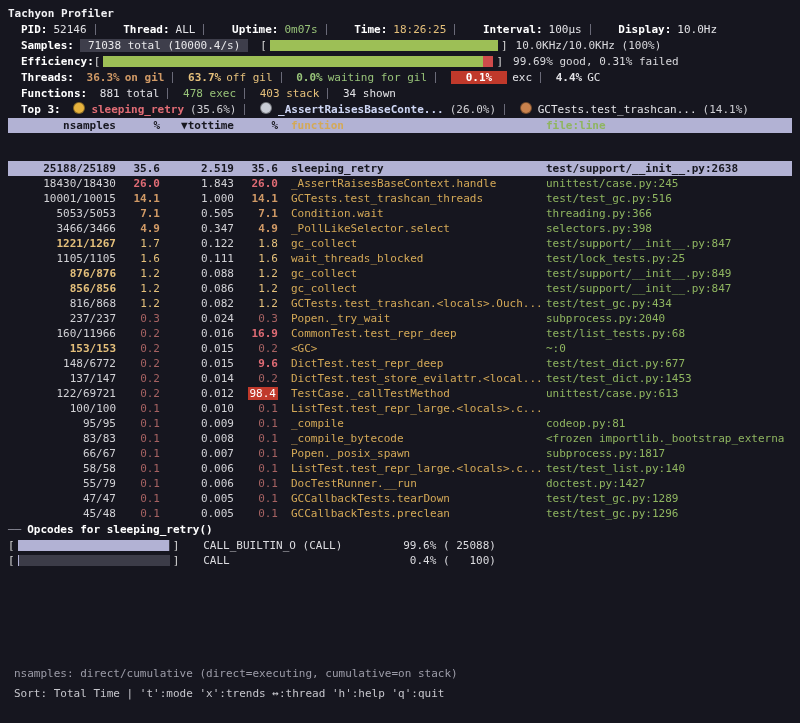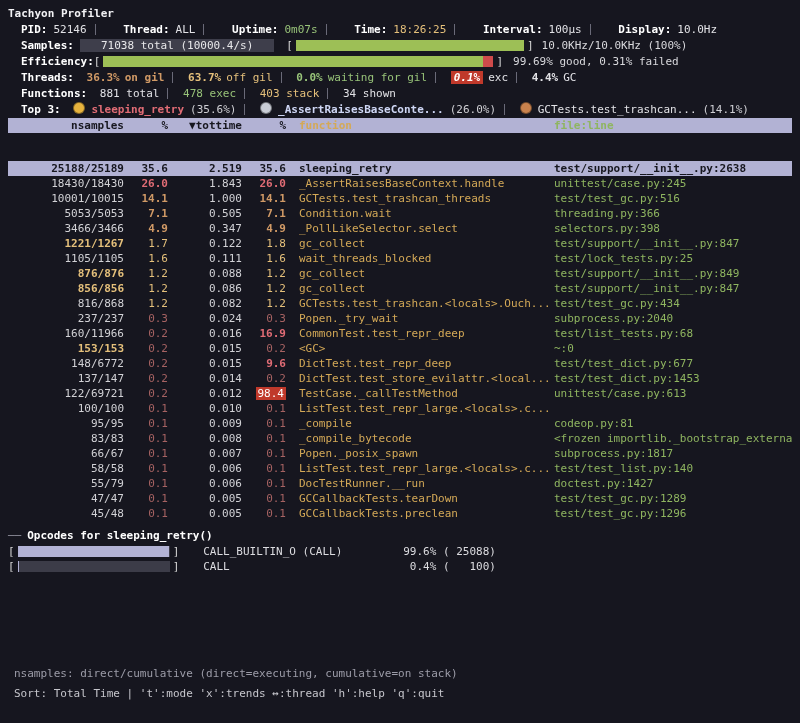--- a/index.html
+++ b/index.html
@@ -8,21 +8,21 @@
     background:#16161f;color:#d8d8dc;
     font-family:"DejaVu Sans Mono", monospace;font-size:11px;
   }
   .screen{position:absolute;inset:0;padding:6px 8px;box-sizing:border-box;}
   .hdr .line{height:16px;line-height:16px;white-space:nowrap;}
   .line{white-space:nowrap;}
   .title{font-weight:bold;color:#f2f2f5;}
   .lbl{font-weight:bold;color:#ffffff;margin-right:6px;padding-left:13px;}
   .sep{display:inline-block;width:1px;height:11px;background:#6a6a78;margin:0 8px;vertical-align:-2px;}
   .stat-item:last-child .sep{display:none;}
-  .chip{background:#3e3e4b;color:#e8e8ea;padding:0 21px;}
+  .chip{background:#3e3e4b;color:#e8e8ea;padding:0 8px;}
   .bracket{color:#d8d8d8;}
   .gap-l{margin-left:12px;}
   .gap-s{margin-left:8px;}
   .gap-m{margin-left:10px;}
   .bar{position:relative;display:inline-block;height:11px;background:#3c3c48;vertical-align:-2px;overflow:hidden;margin:0 3px;}
   .samples-bar{width:228px;}
   .eff-bar{width:390px;}
   .op-bar{width:152px;}
   .fill{position:absolute;left:0;top:0;bottom:0;background:#9dbf56;}
   .fail{position:absolute;right:0;top:0;bottom:0;background:#cf4b4b;}
@@ -32,41 +32,41 @@
   .t3-name{margin-right:6px;}
   .t3-pct{color:#cfcfd4;}
   
   .c-w{color:#e2e2e6;}
   .c-green{color:#98c379;}
   .c-yellow{color:#e5c07b;}
   .c-orange{color:#d19a66;font-weight:bold;}
   .c-red{color:#e06c75;font-weight:bold;}
   .c-dim{color:#a66262;}
   .c-redbg{background:#c0392b;color:#ffffff;font-weight:normal;padding:0 2px;}
-  .c-exc{background:#c0392b;color:#ffffff;font-weight:bold;padding:0 3px;font-style:italic;}
+  .c-exc{background:#c0392b;color:#ffffff;font-weight:bold;padding:0 15px;}
   .c-blue{color:#ced6f4;font-weight:bold;}
   .c-gc{color:#e5c07b;font-weight:bold;}
   .c-gold{background:#e6b33e;}
   .c-silver{background:#c9cdd6;}
   .c-bronze{background:#c9824d;}
   
-  .thead,.row{display:flex;height:15px;line-height:15px;padding-left:8px;}
+  .thead,.row{display:flex;height:15px;line-height:15px;}
   .thead{background:#b2b2d4;color:#17171f;font-weight:bold;}
   .cell{overflow:hidden;white-space:nowrap;}
   .col-ns{width:108px;text-align:right;}
   .col-p1{width:44px;text-align:right;}
   .col-tt{width:74px;text-align:right;}
   .col-p2{width:44px;text-align:right;}
   .col-fn{width:255px;padding-left:13px;color:#d4a957;}
   .col-fl{flex:1;color:#8fb560;}
   .row .col-ns,.row .col-tt{color:#d2d2d6;}
   .row.selected{background:#b2b2d4;margin-top:28px;}
   .row.selected .cell, .row.selected .cell span{color:#17171f !important;font-weight:bold;background:none !important;}
   
-  .opdiv{height:16px;line-height:16px;margin-top:7px;}
+  .opdiv{height:16px;line-height:16px;margin-top:1px;}
   .dashes{color:#8a8a96;margin-right:6px;}
   .optitle{font-weight:bold;color:#ffffff;}
   .oprow{height:15px;line-height:15px;}
   .opname{display:inline-block;width:200px;margin-left:24px;color:#dcdce0;overflow:hidden;vertical-align:top;}
   .opstat{white-space:pre;color:#dcdce0;}
   
   .footer{position:absolute;left:14px;bottom:22px;}
   .footer .note{color:#9c9ca8;height:15px;line-height:15px;}
   .footer .keys{color:#c6c6cc;height:15px;line-height:15px;margin-top:5px;}
 </style>

